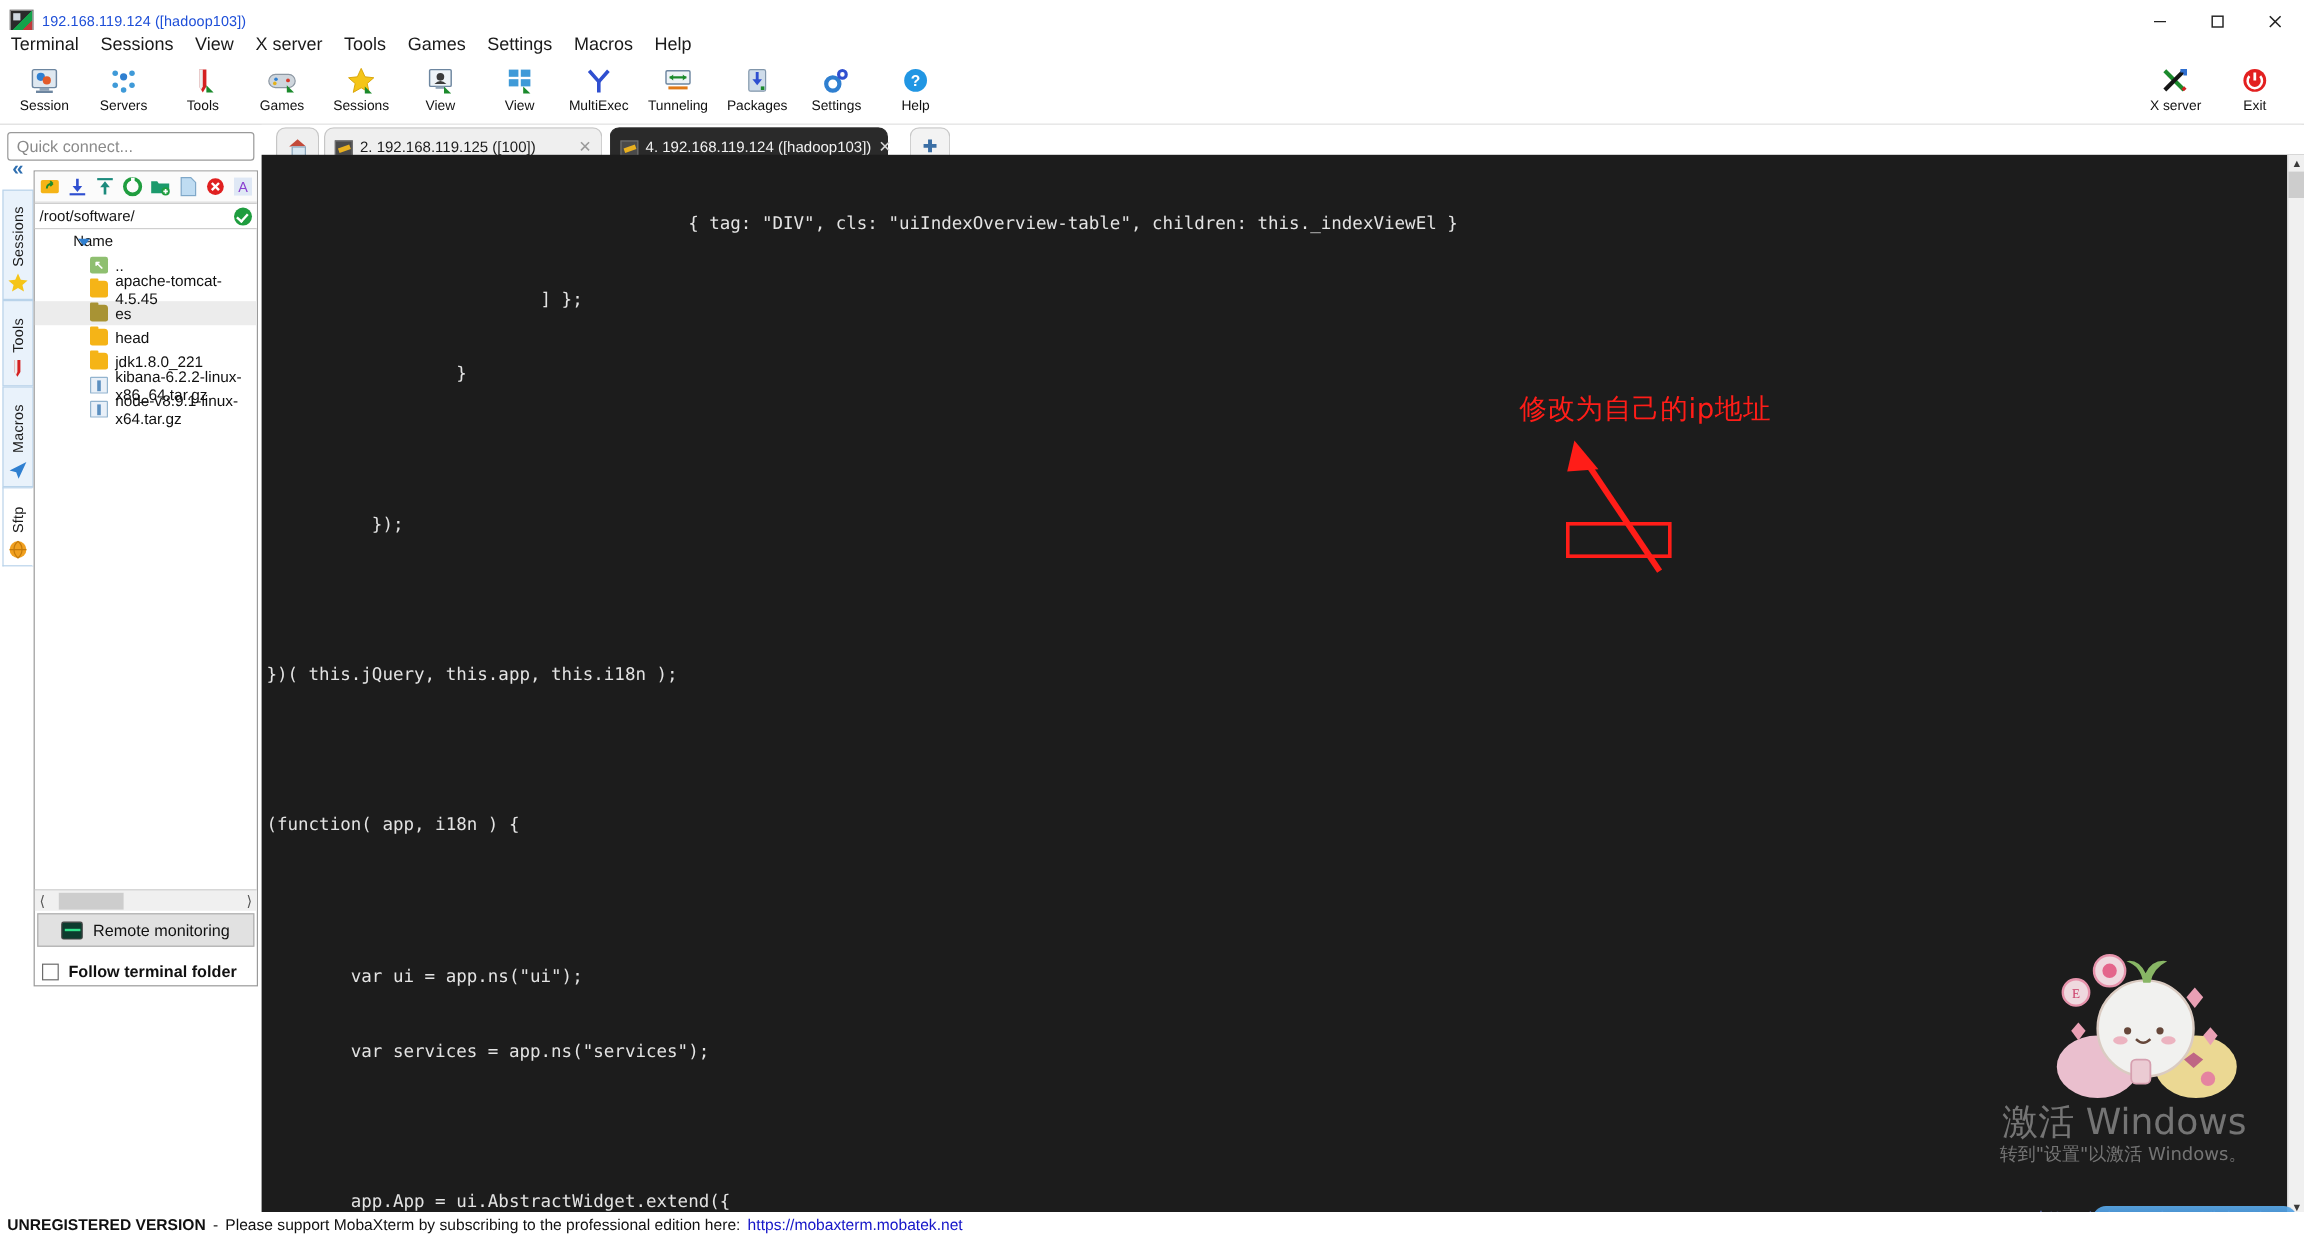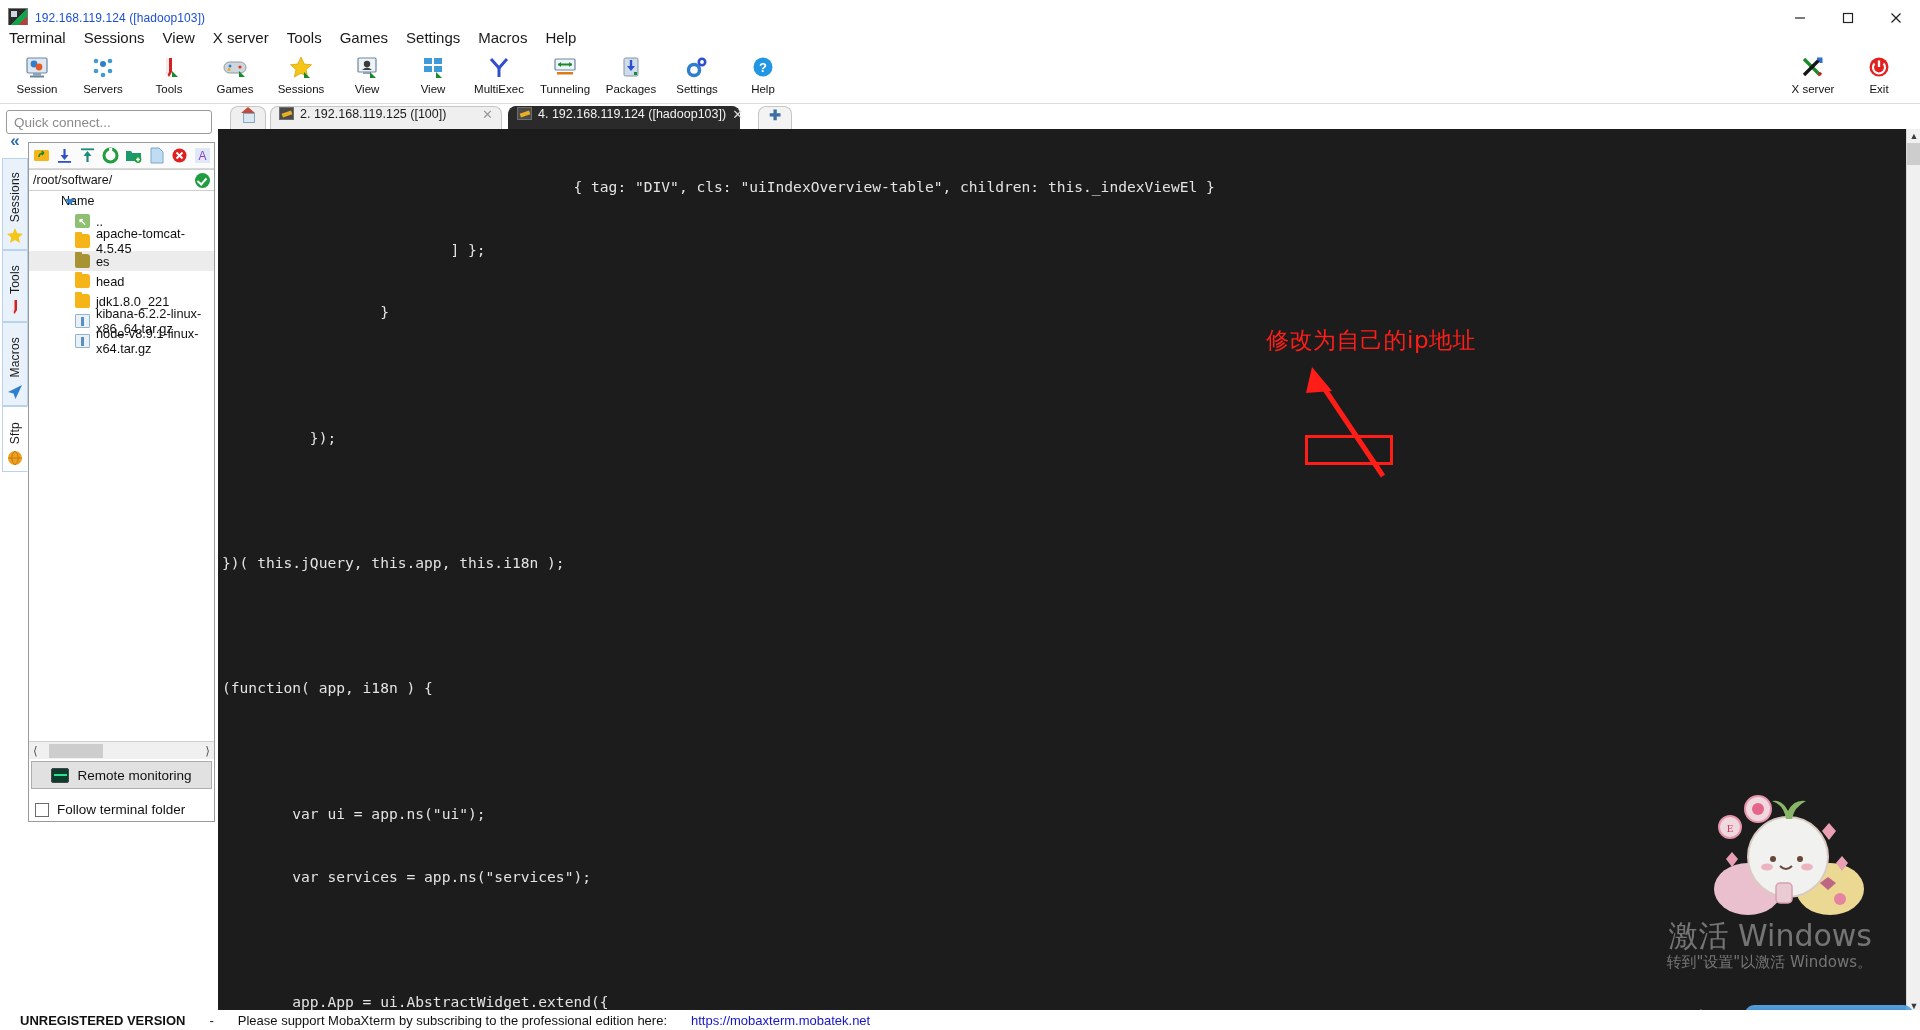--- a/index.html
+++ b/index.html
@@ -168,32 +168,32 @@
   }
   .mon-ico {
     width:18px; height:15px; background:#0d3b2e; border:1px solid #444; border-radius:2px;
     position:relative;
   }
   .mon-ico:after{
     content:""; position:absolute; left:2px; top:5px; width:13px; height:2px; background:#30e08a;
   }
   .follow-row {
     position:absolute; bottom: 4px; left:6px; display:flex; align-items:flex-end; gap:8px;
-    font-size:13.5px; color:#111;
+    font-size:13.5px; color:#111;font-weight:bold;
   }
   .chkbox { width:14px; height:14px; border:1px solid #6c6c6c; background:#fff; }
 
   
   .tabbar {
     position: absolute; top: 104px; left: 218px; width: 1700px; height: 26px;
     background: #ffffff;
   }
   .tab {
     position: absolute; top: 2px; height: 24px;
-    display: flex; align-items: flex-start; gap: 6px;
+    display: flex; align-items: flex-end; gap: 6px;
     border-radius: 8px 8px 0 0; padding: 0 8px;
     font-size: 12.5px; white-space: nowrap;
   }
   .tab.home { left: 12px; width: 36px; justify-content:center; background:#efefef; border:1px solid #c6c6c6; border-bottom:none; }
   .tab.t1 { left: 52px; width: 232px; background:#efefef; border:1px solid #c6c6c6; border-bottom:none; color:#1b1b1b; }
   .tab.t2 { left: 290px; width: 232px; background:#2a2a2a; border:1px solid #2a2a2a; border-bottom:none; color:#f2f2f2; }
   .tab.plus { left: 540px; width: 34px; justify-content:center; background:#f3f3f3; border:1px solid #c6c6c6; border-bottom:none; }
   .tab .x { margin-left:auto; font-size:13px; color:#9a9a9a; }
   .tab.t2 .x { color:#d8d8d8; }
   .tab-ico { width:15px; height:13px; background:#4a4a4a; border:1px solid #6e6e6e; position:relative; flex:0 0 auto;}
@@ -272,21 +272,21 @@
     background: linear-gradient(#5aa9e8,#2f7fd2);
     border-radius: 11px; display:flex; align-items:center; gap:6px;
     padding: 0 10px; color:#fff; font-size:12.5px; opacity:.92;
   }
   .arrow-dn { color:#8fe07a; font-size:13px; }
   .arrow-up { color:#ffc12e; font-size:13px; }
 
   
   .statusbar {
     position:absolute; left:0; bottom:0; width:1920px; height:20px;
-    background:#ffffff; display:flex; align-items:center; gap:24px; padding-left:20px;
+    background:#ffffff; display:flex; align-items:center; gap:6px; padding-left:6px;
     font-size:13px;
   }
   .sb-unreg { font-weight: bold; color:#111; }
   .sb-txt { color:#111; }
   .sb-link { color:#1515c8; }
   .paperclip {
     position:absolute; right: 12px; top: 118px; color:#3b5fa0; font-size:17px;
     transform: rotate(-20deg);
   }
 </style>

